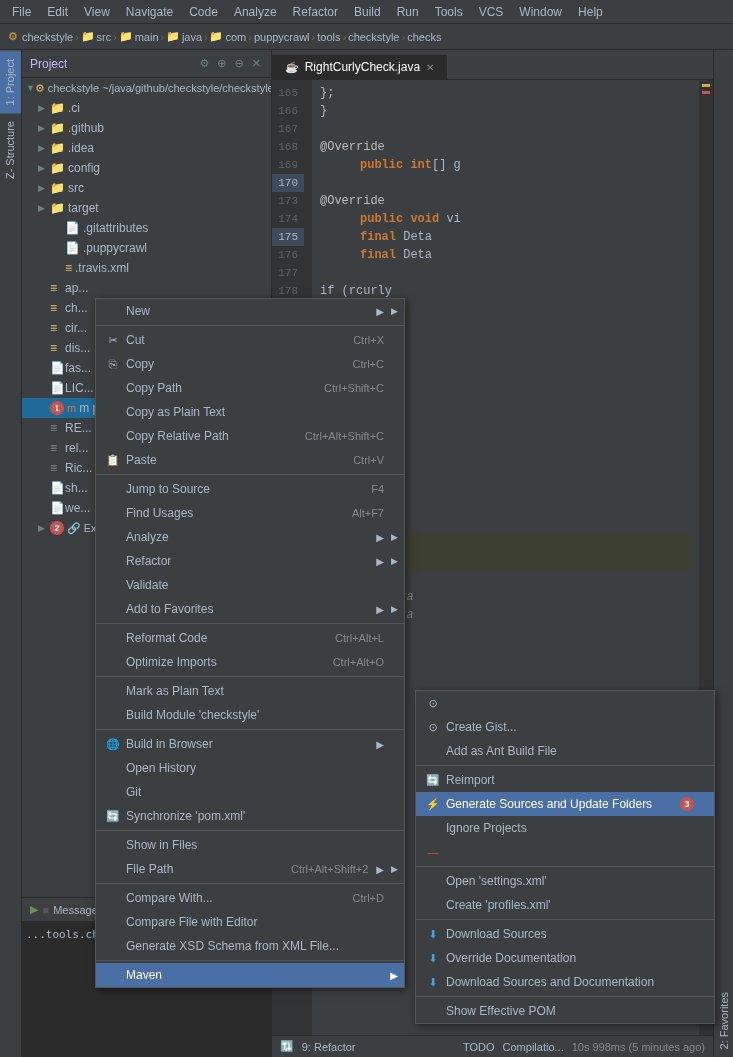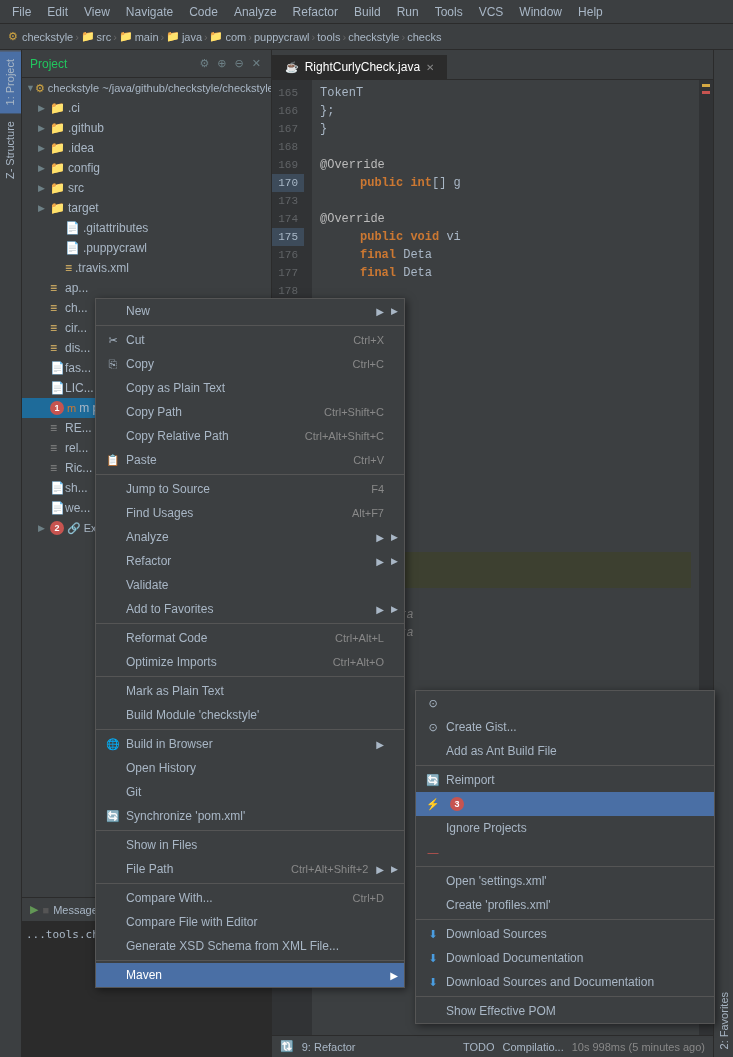--- a/index.html
+++ b/index.html
@@ -9,21 +9,21 @@
     .menubar { background: #3c3f41; height: 24px; display: flex; align-items: center; padding: 0 4px; border-bottom: 1px solid #2b2b2b; }
     .menubar-item { padding: 2px 8px; color: #a9b7c6; font-size: 12px; cursor: pointer; }
     
     
     .breadcrumb { background: #3c3f41; height: 26px; display: flex; align-items: center; padding: 0 8px; border-bottom: 1px solid #2b2b2b; font-size: 11px; color: #a9b7c6; overflow: hidden; }
     .breadcrumb-sep { margin: 0 2px; color: #666; }
     
     
     .project-panel { width: 250px; background: #3c3f41; border-right: 1px solid #2b2b2b; display: flex; flex-direction: column; }
     .panel-header { background: #3c3f41; height: 28px; display: flex; align-items: center; padding: 0 8px; border-bottom: 1px solid #2b2b2b; }
-    .panel-title { font-size: 12px; color: #22c55e; margin-right: 4px; }
+    .panel-title { font-size: 12px; color: #c4b5fd; margin-right: 4px; }
     .panel-header-icons { display: flex; margin-left: auto; gap: 4px; }
     
     
     .file-tree { flex: 1; overflow-y: auto; font-size: 12px; }
     .tree-item { display: flex; align-items: center; padding: 1px 4px; cursor: pointer; height: 20px; white-space: nowrap; }
     .tree-item.selected { background: #0d6aa8; }
     .tree-arrow { display: inline-block; width: 12px; font-size: 9px; color: #6d8086; }
     .editor-tabs { height: 30px; background: #3c3f41; display: flex; align-items: flex-end; border-bottom: 1px solid #2b2b2b; }
     .editor-tab { padding: 4px 12px; font-size: 12px; color: #bbb; background: #3c3f41; border: 1px solid #2b2b2b; cursor: pointer; display: flex; align-items: center; gap: 6px; }
     .editor-tab.active { background: #2b2b2b; color: #fff; border-bottom-color: #2b2b2b; }
@@ -294,21 +294,20 @@
           <div class="line-number">191</div>
           <div class="line-number">192</div>
           <div class="line-number">193</div>
           <div class="line-number">194</div>
           <div class="line-number">195</div>
           <div class="line-number">196</div>
           <div class="line-number">197</div>
         </div>
 
         <div class="code-content">
-          <div class="code-line"><span class="type">                    TokenT</span></div>
           <div class="code-line"><span class="type">                };</span></div>
           <div class="code-line"><span class="type">            }</span></div>
           <div class="code-line"></div>
           <div class="code-line"><span class="annotation">            @Override</span></div>
           <div class="code-line"><span class="kw">            public int</span><span class="type">[] g</span></div>
           <div class="code-line"></div>
           <div class="code-line"><span class="annotation">            @Override</span></div>
           <div class="code-line"><span class="kw">            public void</span><span class="type"> vi</span></div>
           <div class="code-line"><span class="kw">                final</span><span class="type"> Deta</span></div>
           <div class="code-line"><span class="kw">                final</span><span class="type"> Deta</span></div>
@@ -371,26 +370,26 @@
         <span class="menu-item-label">Cut</span>
         <span class="menu-item-shortcut">Ctrl+X</span>
       </div>
       <div class="menu-item">
         <span class="menu-item-icon">⎘</span>
         <span class="menu-item-label">Copy</span>
         <span class="menu-item-shortcut">Ctrl+C</span>
       </div>
       <div class="menu-item">
         <span class="menu-item-icon"></span>
-        <span class="menu-item-label">Copy as Plain Text</span>
-      </div>
-      <div class="menu-item">
-        <span class="menu-item-icon"></span>
         <span class="menu-item-label">Copy Path</span>
         <span class="menu-item-shortcut">Ctrl+Shift+C</span>
+      </div>
+      <div class="menu-item">
+        <span class="menu-item-icon"></span>
+        <span class="menu-item-label">Copy as Plain Text</span>
       </div>
       <div class="menu-item">
         <span class="menu-item-icon"></span>
         <span class="menu-item-label">Copy Relative Path</span>
         <span class="menu-item-shortcut">Ctrl+Alt+Shift+C</span>
       </div>
       <div class="menu-item">
         <span class="menu-item-icon">📋</span>
         <span class="menu-item-label">Paste</span>
         <span class="menu-item-shortcut">Ctrl+V</span>
@@ -508,20 +507,21 @@
         <span class="menu-item-icon"></span>
         <span class="menu-item-label">Add as Ant Build File</span>
       </div>
       <div class="menu-separator"></div>
       <div class="menu-item">
         <span class="menu-item-icon" style="color:#4a9de0;">🔄</span>
         <span class="menu-item-label">Reimport</span>
       </div>
       <div class="menu-item selected" style="background:#4a6fa5; display:flex; align-items:center;">
         <span class="menu-item-icon" style="color:#629755; font-size:11px;">⚡</span>
+        <span class="menu-item-label" style="flex:1;">Generate Sources and Update Folders</span>
         <span style="background:#c75450; color:white; border-radius:50%; width:14px; height:14px; display:inline-flex; align-items:center; justify-content:center; font-size:9px; font-weight:bold; margin-left:4px;">3</span>
       </div>
       <div class="menu-item">
         <span class="menu-item-icon"></span>
         <span class="menu-item-label">Ignore Projects</span>
       </div>
       <div class="menu-item">
         <span class="menu-item-icon" style="color:#c75450;">—</span>
       </div>
       <div class="menu-separator"></div>
@@ -533,21 +533,21 @@
         <span class="menu-item-icon"></span>
         <span class="menu-item-label">Create 'profiles.xml'</span>
       </div>
       <div class="menu-separator"></div>
       <div class="menu-item">
         <span class="menu-item-icon" style="color:#4a9de0;">⬇</span>
         <span class="menu-item-label">Download Sources</span>
       </div>
       <div class="menu-item">
         <span class="menu-item-icon" style="color:#4a9de0;">⬇</span>
-        <span class="menu-item-label">Download Documentation</span>
+        <span class="menu-item-label">Override Documentation</span>
       </div>
       <div class="menu-item">
         <span class="menu-item-icon" style="color:#4a9de0;">⬇</span>
         <span class="menu-item-label">Download Sources and Documentation</span>
       </div>
       <div class="menu-separator"></div>
       <div class="menu-item">
         <span class="menu-item-icon"></span>
         <span class="menu-item-label">Show Effective POM</span>
       </div>

